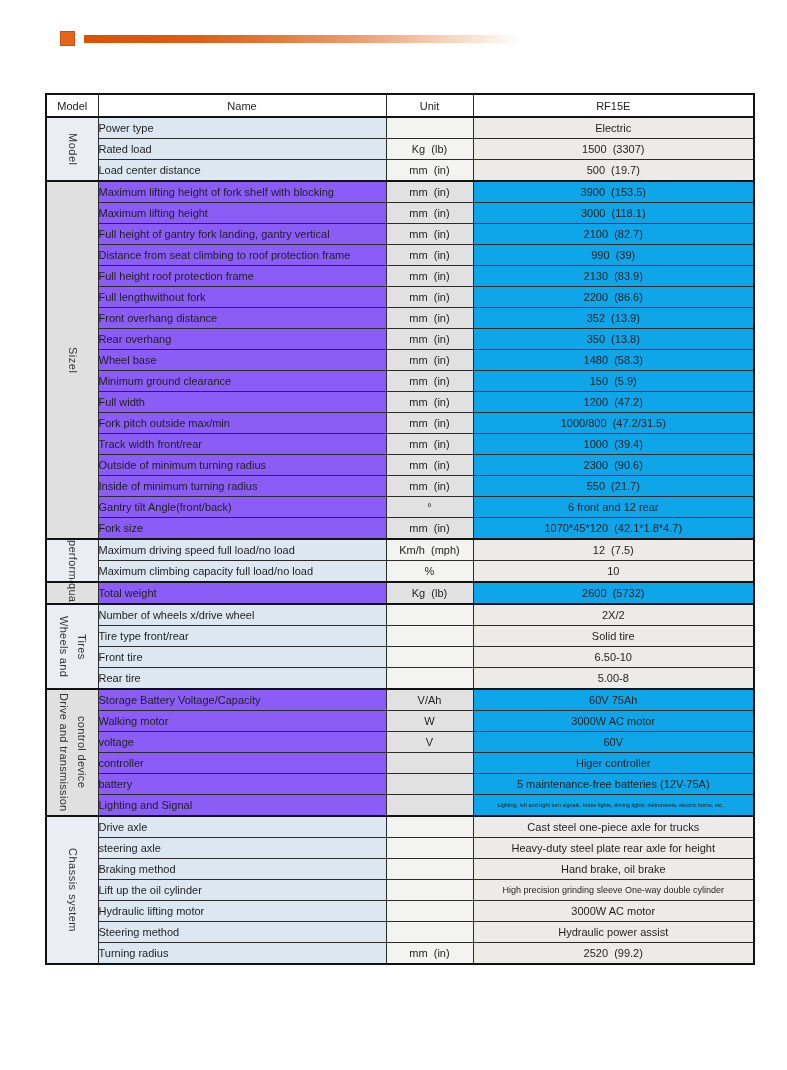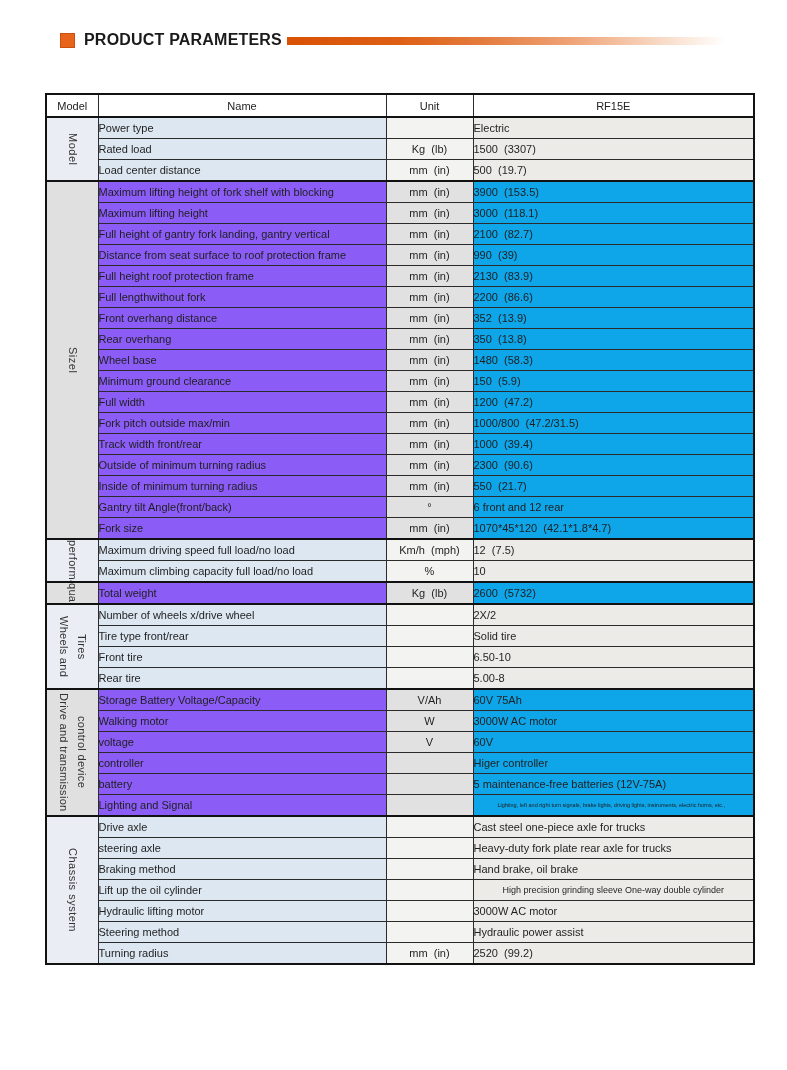--- a/index.html
+++ b/index.html
@@ -61,39 +61,38 @@
     text-align: center;
     white-space: pre-line;
     color: #333;
     padding: 0;
     line-height: 1.6;
   }
   .lbl-normal { font-size: 11px; letter-spacing: 0.5px; }
   .lbl-small  { font-size: 7px;  letter-spacing: 0.3px; }
   .name-cell  { text-align: left; padding-left: 12px; }
   .unit-cell  { text-align: center; white-space: pre; }
-  .value-cell { text-align: left; padding-right: 18px; white-space: pre; }
+  .value-cell { text-align: center; padding-right: 18px; white-space: pre; }
   .value-cell.small  { font-size: 9px;   text-align: center; }
   .value-cell.xsmall { font-size: 5.5px; text-align: center; padding-right: 4px; }
   
   .tone-blue.group-cell { background: #eaeef4; }
   .tone-blue.name-cell  { background: #dde7f1; }
   .tone-blue.unit-cell  { background: #f3f3f2; }
   .tone-blue.value-cell { background: #ecebe8; }
   .tone-gray.group-cell { background: #e0e0e0; }
   .tone-gray.name-cell  { background: #8b5cf6; }
   .tone-gray.unit-cell  { background: #e1e1e1; }
   .tone-gray.value-cell { background: #0ea5e9; }
 </style>
 </head>
 <body>
 
 <div class="title-row">
   <span class="title-bullet"></span>
-  <h1 class="page-title">PRODUCT PARAMETERS</h1>
   <span class="title-accent-bar"></span>
 </div>
 
 <table class="params">
   <colgroup>
     <col style="width:52px">
       <col style="width:288px">
       <col style="width:87px">
       <col style="width:281px">
   </colgroup>
@@ -132,21 +131,21 @@
         <td class="name-cell tone-gray">Maximum lifting height</td>
         <td class="unit-cell tone-gray">mm  (in)</td>
         <td class="value-cell tone-gray">3000  (118.1)</td>
       </tr>
       <tr>
         <td class="name-cell tone-gray">Full height of gantry fork landing, gantry vertical</td>
         <td class="unit-cell tone-gray">mm  (in)</td>
         <td class="value-cell tone-gray">2100  (82.7)</td>
       </tr>
       <tr>
-        <td class="name-cell tone-gray">Distance from seat surface to roof protection frame</td>
+        <td class="name-cell tone-gray">Distance from seat climbing to roof protection frame</td>
         <td class="unit-cell tone-gray">mm  (in)</td>
         <td class="value-cell tone-gray">990  (39)</td>
       </tr>
       <tr>
         <td class="name-cell tone-gray">Full height roof protection frame</td>
         <td class="unit-cell tone-gray">mm  (in)</td>
         <td class="value-cell tone-gray">2130  (83.9)</td>
       </tr>
       <tr>
         <td class="name-cell tone-gray">Full lengthwithout fork</td>
@@ -280,21 +279,21 @@
       </tr>
       <tr class="sec-start">
         <td class="group-cell tone-blue lbl-normal" rowspan="7">Chassis system</td>
         <td class="name-cell tone-blue">Drive axle</td>
         <td class="unit-cell tone-blue"></td>
         <td class="value-cell tone-blue">Cast steel one-piece axle for trucks</td>
       </tr>
       <tr>
         <td class="name-cell tone-blue">steering axle</td>
         <td class="unit-cell tone-blue"></td>
-        <td class="value-cell tone-blue">Heavy-duty fork plate rear axle for trucks</td>
+        <td class="value-cell tone-blue">Heavy-duty steel plate rear axle for height</td>
       </tr>
       <tr>
         <td class="name-cell tone-blue">Braking method</td>
         <td class="unit-cell tone-blue"></td>
         <td class="value-cell tone-blue">Hand brake, oil brake</td>
       </tr>
       <tr>
         <td class="name-cell tone-blue">Lift up the oil cylinder</td>
         <td class="unit-cell tone-blue"></td>
         <td class="value-cell tone-blue small">High precision grinding sleeve One-way double cylinder</td>

